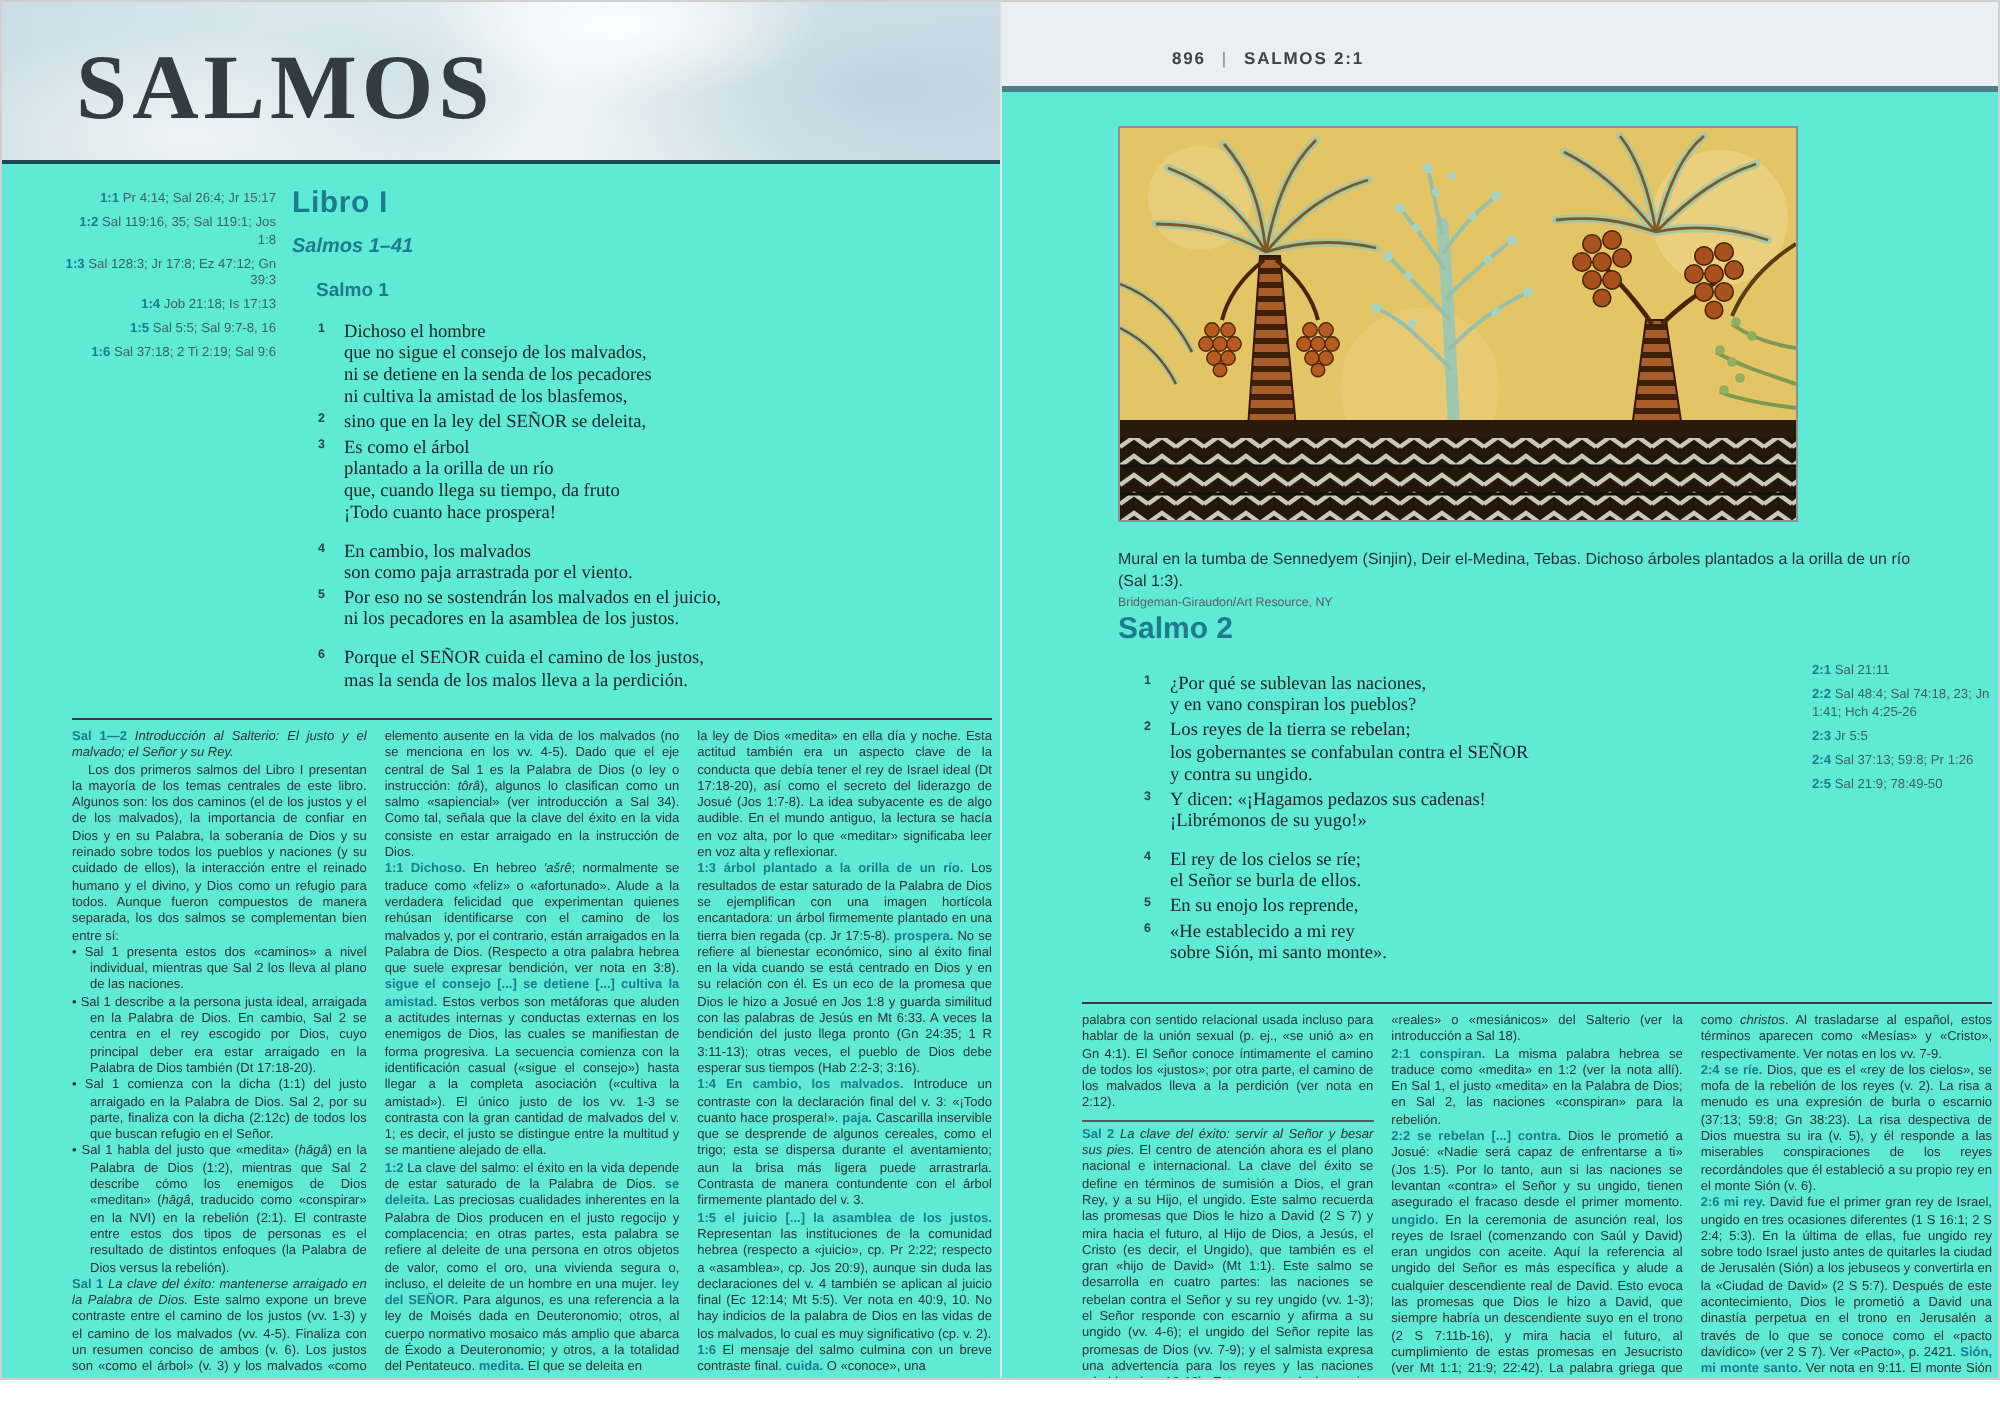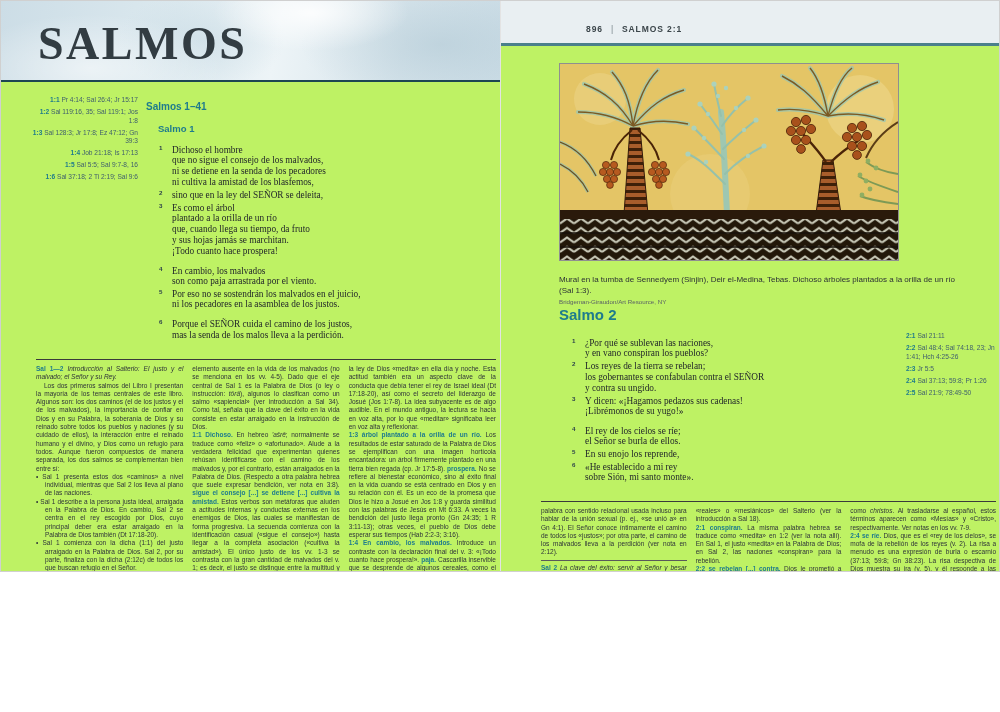--- a/index.html
+++ b/index.html
@@ -1,16 +1,16 @@
 <!DOCTYPE html>
 <html><head>
 <meta charset="utf-8">
 <style>
   html,body{margin:0;padding:0;background:#ffffff;font-family:"Liberation Sans",sans-serif;}
-  .spread{position:relative;width:1000px;height:572px;background:#bef264;border:1px solid #d0d0d0;box-sizing:border-box;overflow:hidden;}
+  .spread{position:relative;width:1000px;height:690px;background:#5eead4;border:1px solid #d0d0d0;box-sizing:border-box;overflow:hidden;}
   .page{position:absolute;top:0;width:500px;height:712px;overflow:hidden;}
   .page-left{left:0;}
   .page-right{left:500px;}
   .page-divider{position:absolute;left:499px;top:0;width:1px;height:712px;background:#e3e3e3;}
 
   
   .banner{position:absolute;left:0;top:0;width:500px;height:79px;
     background:
       radial-gradient(140px 55px at 62% 15%, rgba(255,255,255,.85), rgba(255,255,255,0) 70%),
       radial-gradient(220px 90px at 18% 85%, rgba(255,255,255,.55), rgba(255,255,255,0) 60%),
@@ -22,21 +22,21 @@
   .banner-rule{position:absolute;left:0;top:79px;width:500px;height:2px;background:#1d4752;}
 
   .refs-col{position:absolute;font-size:6.6px;line-height:1.3;color:#40606d;}
   .refs-left{left:28px;top:95px;width:109px;text-align:right;}
   .refs-right{left:405px;top:331px;width:92px;text-align:left;}
   .ref-item{margin-bottom:3.5px;}
   .ref-v{font-weight:bold;color:#1e7b8d;}
 
   .main-col{position:absolute;left:145px;top:92px;width:335px;}
   .h-libro{margin:0;font-size:15px;font-weight:bold;color:#1e7b8d;letter-spacing:.3px;}
-  .h-range{margin:8px 0 0;font-size:10px;font-weight:bold;color:#1e7b8d;}
+  .h-range{margin:8px 0 0;font-size:10px;font-weight:bold;font-style:italic;color:#1e7b8d;}
   .h-salmo{margin:11px 12px 0;font-size:9.5px;font-weight:bold;color:#1e7b8d;}
   .verses{margin-top:9px;font-family:"Liberation Serif",serif;font-size:9.3px;line-height:10.9px;color:#22272a;}
   .verse.stanza{margin-top:7px;}
   .vline{padding-left:26px;}
   .vline.first{padding-left:13px;}
   .vnum{display:inline-block;width:13px;font-family:"Liberation Sans",sans-serif;font-size:6.2px;font-weight:bold;vertical-align:2.5px;color:#2c414b;}
 
   .notes-rule{position:absolute;height:1px;background:#3a3a3a;}
   .notes-rule-left{left:35px;top:358px;width:460px;}
   .notes-rule-right{left:40px;top:500px;width:455px;}
@@ -79,37 +79,37 @@
     <aside class="refs-col refs-left">
         <div class="ref-item"><span class="ref-v">1:1 </span><span>Pr 4:14; Sal 26:4; Jr 15:17</span></div>
         <div class="ref-item"><span class="ref-v">1:2 </span><span>Sal 119:16, 35; Sal 119:1; Jos 1:8</span></div>
         <div class="ref-item"><span class="ref-v">1:3 </span><span>Sal 128:3; Jr 17:8; Ez 47:12; Gn 39:3</span></div>
         <div class="ref-item"><span class="ref-v">1:4 </span><span>Job 21:18; Is 17:13</span></div>
         <div class="ref-item"><span class="ref-v">1:5 </span><span>Sal 5:5; Sal 9:7-8, 16</span></div>
         <div class="ref-item"><span class="ref-v">1:6 </span><span>Sal 37:18; 2 Ti 2:19; Sal 9:6</span></div>
       </aside>
 
     <div class="main-col">
+      <h2 class="h-libro">Libro I</h2>
       <h3 class="h-range">Salmos 1–41</h3>
       <h4 class="h-salmo">Salmo 1</h4>
       <div class="verses">
           <div class="verse">
             <div class="vline first"><span class="vnum">1</span><span>Dichoso el hombre</span></div>
             <div class="vline"><span>que no sigue el consejo de los malvados,</span></div>
             <div class="vline"><span>ni se detiene en la senda de los pecadores</span></div>
             <div class="vline"><span>ni cultiva la amistad de los blasfemos,</span></div>
           </div>
           <div class="verse">
             <div class="vline first"><span class="vnum">2</span><span>sino que en la ley del SEÑOR se deleita,</span></div>
           </div>
           <div class="verse">
             <div class="vline first"><span class="vnum">3</span><span>Es como el árbol</span></div>
             <div class="vline"><span>plantado a la orilla de un río</span></div>
             <div class="vline"><span>que, cuando llega su tiempo, da fruto</span></div>
-            <div class="vline"><span>y sus hojas jamás se marchitan.</span></div>
             <div class="vline"><span>¡Todo cuanto hace prospera!</span></div>
           </div>
           <div class="verse stanza">
             <div class="vline first"><span class="vnum">4</span><span>En cambio, los malvados</span></div>
             <div class="vline"><span>son como paja arrastrada por el viento.</span></div>
           </div>
           <div class="verse">
             <div class="vline first"><span class="vnum">5</span><span>Por eso no se sostendrán los malvados en el juicio,</span></div>
             <div class="vline"><span>ni los pecadores en la asamblea de los justos.</span></div>
           </div>

